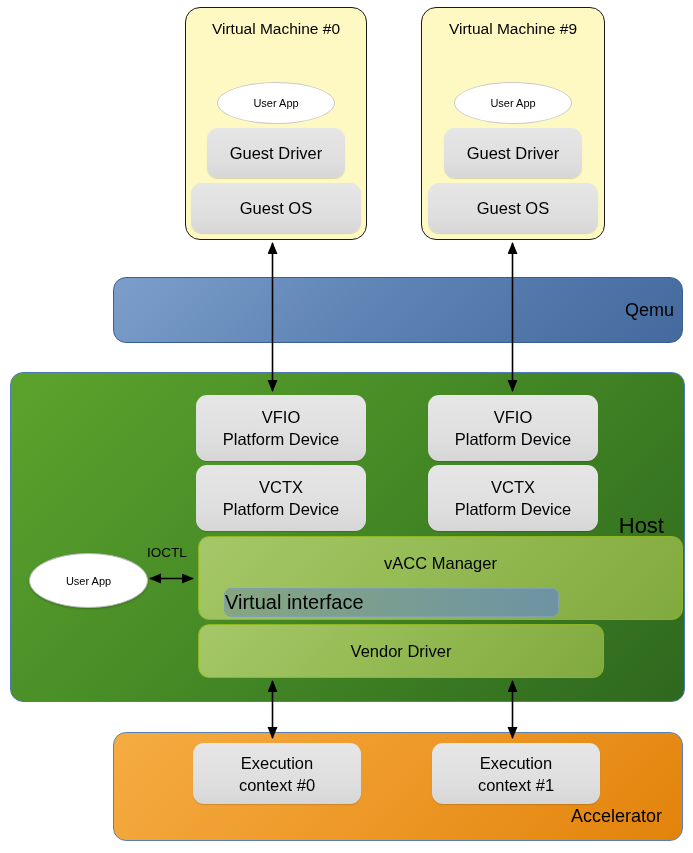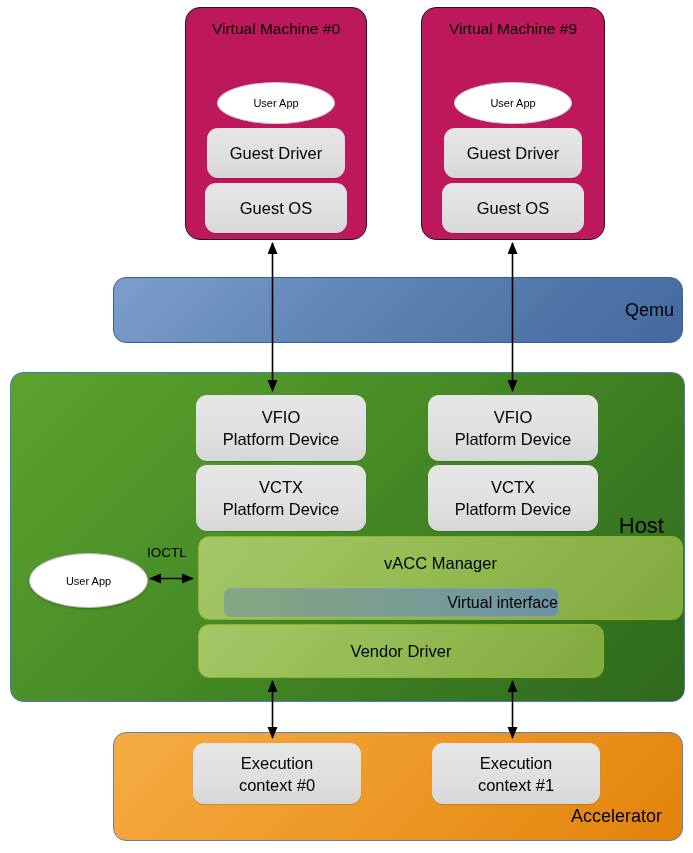--- a/index.html
+++ b/index.html
@@ -5,42 +5,42 @@
   html,body { margin:0; padding:0; background:#ffffff; }
   .canvas {
     position:relative; width:693px; height:853px;
     font-family:"Liberation Sans", sans-serif;
     color:#000; overflow:hidden; background:#fff;
   }
 
   
   .vm {
     position:absolute; top:7px; height:233px;
-    background:#be185d; border:1.6px solid #1a1a1a; border-radius:15px;
+    background:#fef9c3; border:1.6px solid #1a1a1a; border-radius:15px;
     box-sizing:border-box;
     padding-left:33px;
   }
   .vm-title {
     position:absolute; top:12px; left:0; right:0;
     text-align:center; font-size:15.5px;
   }
   .ellipse {
     position:absolute; background:#fff; border:1px solid #c9c9c9;
     border-radius:50%; display:flex; align-items:center; justify-content:center;
     font-size:11px; box-sizing:border-box;
   }
   .vm .ellipse { top:74px; left:50%; transform:translateX(-50%); width:118px; height:42px; }
   .graybox {
     position:absolute; background:linear-gradient(180deg,#e6e6e6 0%,#dedede 70%,#d6d6d6 100%);
     border-radius:11px; display:flex; align-items:center; justify-content:center;
     font-size:16.5px; text-align:center; line-height:22px;
     box-shadow:0 1px 1px rgba(0,0,0,0.15);
   }
   .vm .gd { top:120px; left:50%; transform:translateX(-50%); width:138px; height:50px; }
-  .vm .go { top:175px; left:50%; transform:translateX(-50%); width:142px; height:50px; }
+  .vm .go { top:175px; left:50%; transform:translateX(-50%); width:170px; height:50px; }
 
   
   .qemu {
     position:absolute; left:113px; top:277px; width:570px; height:66px;
     background:linear-gradient(135deg,#7d9ecb 0%,#5d84b4 45%,#44699e 100%);
     border:1px solid #38608f; border-radius:13px; box-sizing:border-box;
     display:flex; align-items:center; justify-content:flex-end;
   }
   .layer-label { font-size:18px; color:#000; }
   .qemu .layer-label { padding-right:8px; }
@@ -64,21 +64,21 @@
     border:1.5px solid #8fb521; border-radius:11px;
     font-size:16.5px;
   }
   .vacc { left:187px; top:163px; width:485px; height:84px; }
   .vacc-title { position:absolute; top:0; left:0; right:0; height:52px;
     display:flex; align-items:center; justify-content:center; }
   .vif {
     position:absolute; left:25px; top:51px; width:335px; height:29px;
     background:linear-gradient(100deg,#86a67f 0%,#7a9d92 50%,#6d93a4 100%);
     border:1px solid #7fa1ae; border-radius:7px;
-    display:flex; align-items:center; justify-content:flex-end; font-size:16px;
+    display:flex; align-items:center; justify-content:flex-start; font-size:20px;
     box-sizing:border-box;
   }
   .vendor { left:187px; top:251px; width:406px; height:54px;
     display:flex; align-items:center; justify-content:center; }
 
   .host .ellipse { left:18px; top:180px; width:119px; height:55px;
     border:1px solid #b9b9b9; box-shadow:0 1px 2px rgba(0,0,0,0.25); }
   .ioctl { position:absolute; left:118px; top:172px; width:76px;
     text-align:center; font-size:13.5px; }
 

